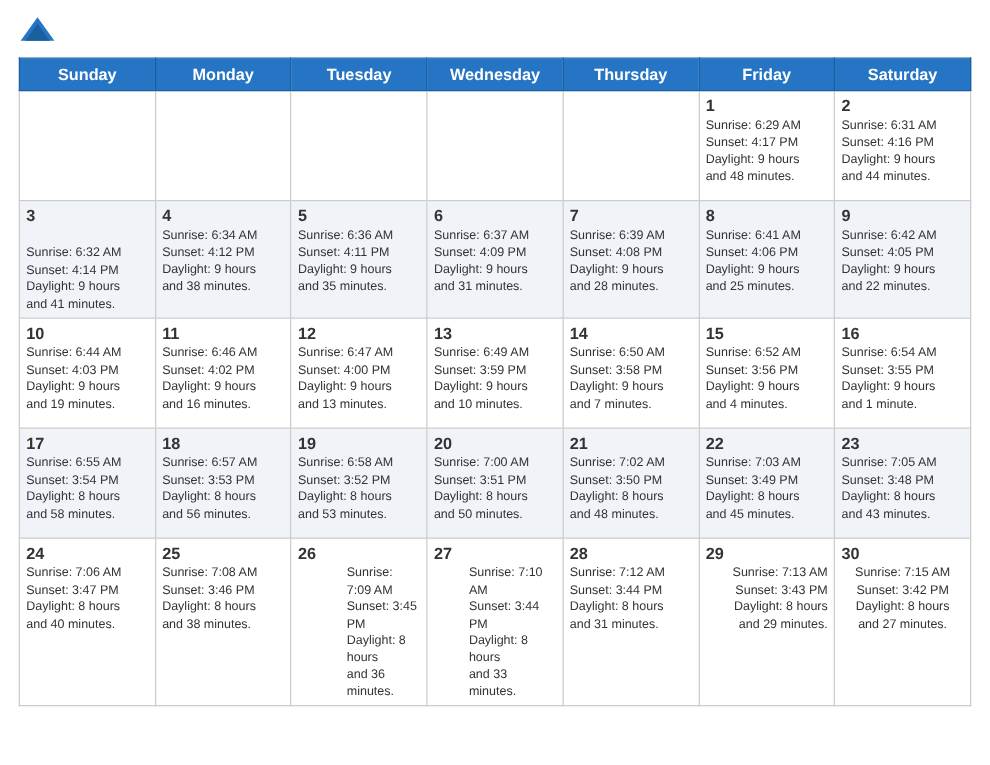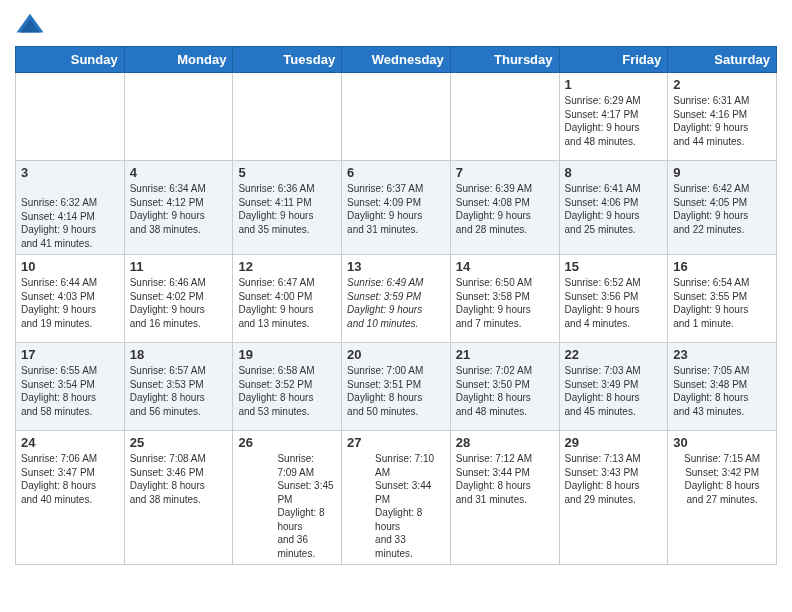--- a/index.html
+++ b/index.html
@@ -48,21 +48,21 @@
     .calendar {
       width: 100%;
       border-collapse: collapse;
       border: 1px solid #ccc;
     }
     .calendar th {
       background-color: #2575c4;
       color: #fff;
       font-size: 13px;
       font-weight: bold;
-      text-align: right;
+      text-align: center;
       padding: 5px 6px;
       border: 1px solid #1a5fa0;
     }
     .calendar td {
       width: calc(100% / 7);
       vertical-align: top;
       padding: 4px 5px;
       border: 1px solid #ccc;
       font-size: 10.5px;
       color: #333;
@@ -208,21 +208,21 @@
         </td>
         <td>
           <span class="day-num">12</span>
           <div class="cell-text" style="white-space: pre-line;">Sunrise: 6:47 AM
 Sunset: 4:00 PM
 Daylight: 9 hours
 and 13 minutes.</div>
         </td>
         <td>
           <span class="day-num">13</span>
-          <div class="cell-text" style="white-space: pre-line; font-style: italic;">Sunrise: 6:49 AM
+          <div class="cell-text" style="white-space: pre-line;">Sunrise: 6:49 AM
 Sunset: 3:59 PM
 Daylight: 9 hours
 and 10 minutes.</div>
         </td>
         <td>
           <span class="day-num">14</span>
           <div class="cell-text" style="white-space: pre-line;">Sunrise: 6:50 AM
 Sunset: 3:58 PM
 Daylight: 9 hours
 and 7 minutes.</div>
@@ -324,21 +324,21 @@
         </td>
         <td>
           <span class="day-num">28</span>
           <div class="cell-text" style="white-space: pre-line;">Sunrise: 7:12 AM
 Sunset: 3:44 PM
 Daylight: 8 hours
 and 31 minutes.</div>
         </td>
         <td>
           <span class="day-num">29</span>
-          <div class="cell-text" style="white-space: pre-line;">Sunrise: 7:13 AM
+          <div class="cell-text" style="white-space: pre-line; text-align: right;">Sunrise: 7:13 AM
 Sunset: 3:43 PM
 Daylight: 8 hours
 and 29 minutes.</div>
         </td>
         <td>
           <span class="day-num">30</span>
           <div class="cell-text" style="white-space: pre-line; text-align: center;">Sunrise: 7:15 AM
 Sunset: 3:42 PM
 Daylight: 8 hours
 and 27 minutes.</div>

